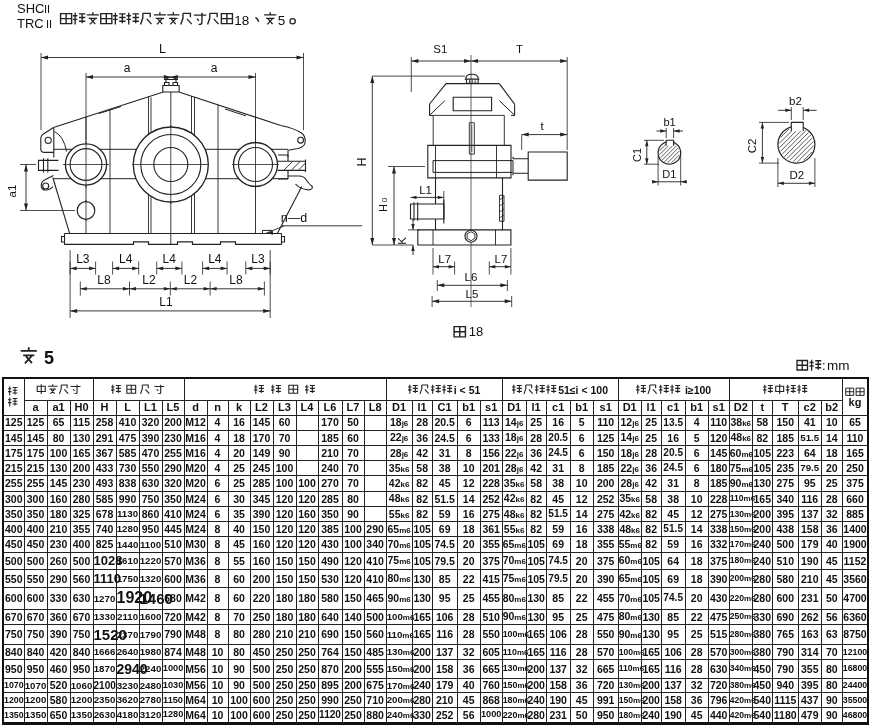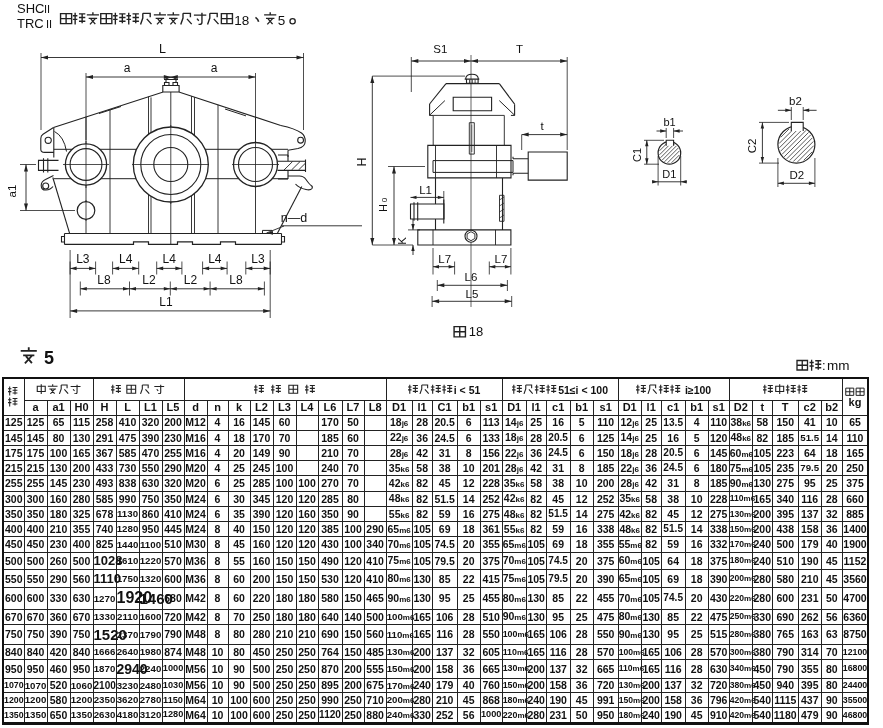--- a/index.html
+++ b/index.html
@@ -1287,21 +1287,21 @@
           <td class="c" style="font-size:9.2px">1000</td>
           <td class="c" style="font-size:8.9px">220<i>m6</i></td>
           <td class="c">280</td>
           <td class="c">231</td>
           <td class="c">50</td>
           <td class="c">950</td>
           <td class="c" style="font-size:8.6px">180<i>m6</i></td>
           <td class="c">240</td>
           <td class="c">190</td>
           <td class="c">45</td>
-          <td class="c">910</td>
+          <td class="c">440</td>
           <td class="c" style="font-size:8.6px">420<i>m6</i></td>
           <td class="c">540</td>
           <td class="c">1180</td>
           <td class="c">479</td>
           <td class="c">90</td>
           <td class="c" style="font-size:8.8px">46800</td>
         </tr>
       </tbody>
     </table>
 </div>

